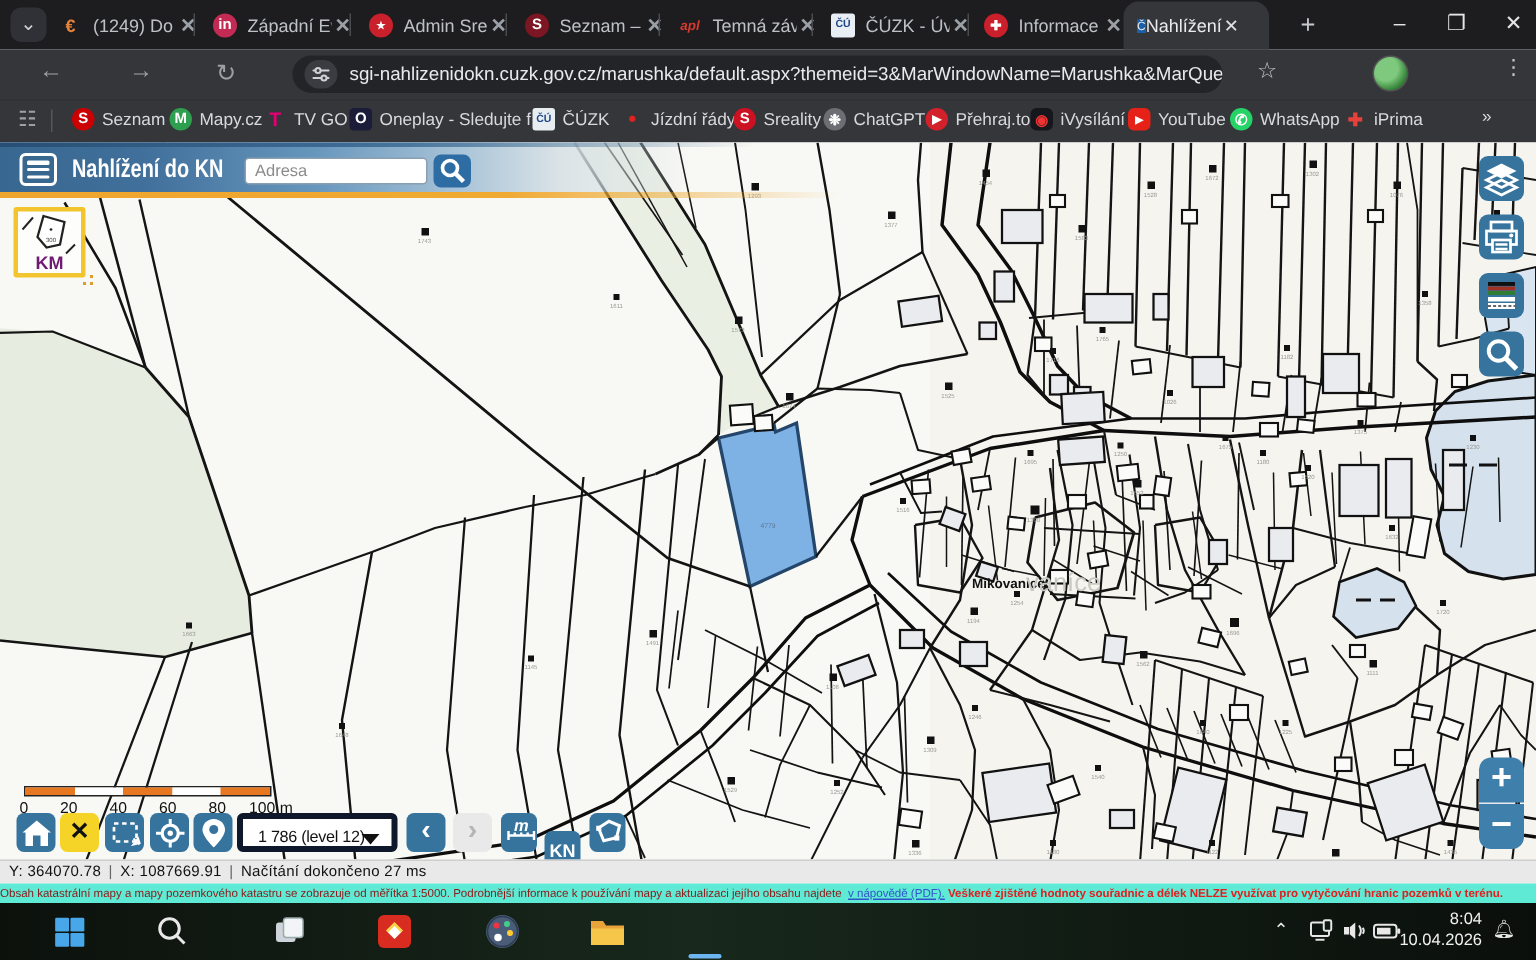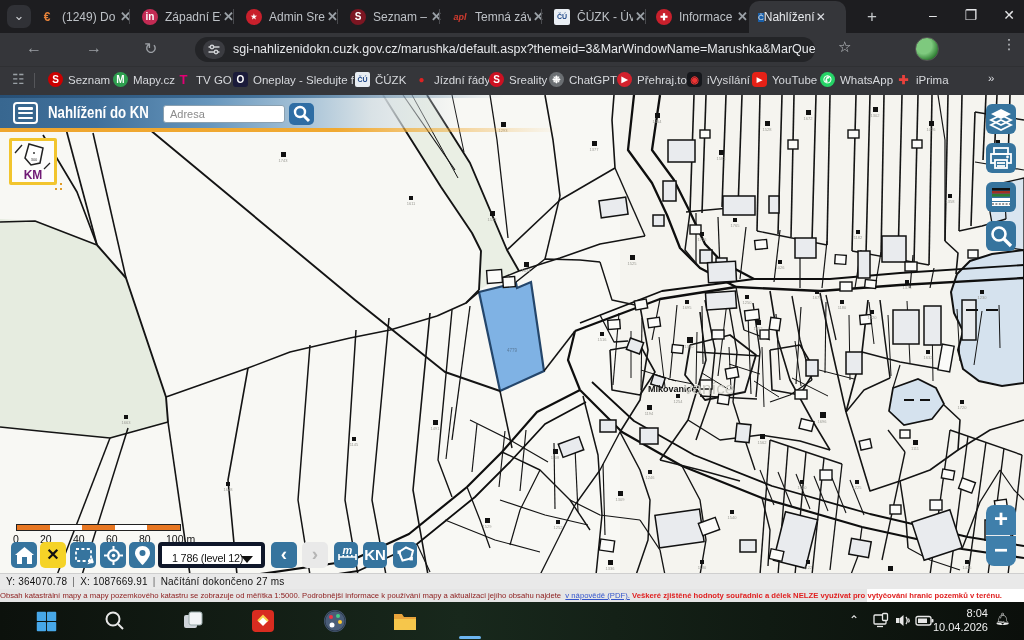--- a/index.html
+++ b/index.html
@@ -76,21 +76,21 @@
 .bbtn { top:542px; width:26px; height:26px; background:#36749e; border-radius:5px; color:#fff;
   text-align:center; line-height:26px; font-weight:bold;}
 #lvl { left:158px; top:542px; width:107px; height:26px; background:#fff; border:4px solid #0f172a; border-radius:4px;
   font-size:10.8px; color:#111; line-height:24px; padding-left:10px; letter-spacing:-0.2px;}
 #lvl:after { content:""; position:absolute; right:8px; top:10px; border-left:6px solid transparent;
   border-right:6px solid transparent; border-top:7px solid #111; }
 
 
 #status { left:0; top:573px; width:1024px; height:16px; background:#e9e9e9; border-top:1px solid #cfcfcf;
   color:#111; font-size:10px; line-height:16px; letter-spacing:0.2px; }
-#rednote { left:0; top:589px; width:867px; height:13px; background:#e5e5e5; font-size:7.7px; line-height:13px;
+#rednote { left:0; top:589px; width:1024px; height:13px; background:#5eead4; font-size:7.7px; line-height:13px;
   color:#8b1a1a; text-align:left; white-space:nowrap;}
 
 
 #taskbar { left:0; top:602px; width:1024px; height:38px;
   background:linear-gradient(to right, #0c110c, #18281c 45%, #101a12 75%, #0b0f0b); }
 .tbi { top:608px; width:26px; height:26px; }
 #appbtn { left:449px; top:605px; width:272px; height:32px; background:rgba(255,255,255,.08);
   border:1px solid rgba(255,255,255,.06); border-radius:5px; color:#f2f2f2; font-size:13px;
   display:flex; align-items:center; padding-left:8px;}
 #tray { right:36px; top:606px; color:#f0f0f0; font-size:11px; text-align:right; line-height:14px;}
@@ -682,21 +682,21 @@
         <path d="M13.5 4 C9 4 6 7.4 6 11.2 C6 16 13.5 23 13.5 23 C13.5 23 21 16 21 11.2 C21 7.4 18 4 13.5 4 Z" fill="#fff"></path>
         <circle cx="13.5" cy="11" r="3" fill="#36749e"></circle>
       </svg></div>
 <div class="abs" id="lvl">1 786 (level 12)</div>
 <div class="abs bbtn" style="left:271px;font-size:19px;line-height:24px;">‹</div>
 <div class="abs bbtn" style="left:302px;background:#e9e9e9;color:#b5b5b5;font-size:19px;line-height:24px;">›</div>
 <div class="abs bbtn" style="left:334px;width:24px;"><svg width="27" height="27" viewBox="0 0 27 27">
         <text x="13.5" y="12" font-size="11" font-weight="bold" fill="#fff" text-anchor="middle" font-style="italic" font-family="Liberation Sans">m</text>
         <path d="M5 15 h17 M5 12 v6 M22 12 v6 M9.2 15 v-2 M13.5 15 v-2 M17.8 15 v-2" stroke="#fff" stroke-width="1.6" fill="none"></path>
       </svg></div>
-<div class="abs bbtn" style="left:363px;width:24px;font-size:15px;">KN</div>
+<div class="abs bbtn" style="left:363px;width:24px;font-size:12px;margin-top:12px;">KN</div>
 <div class="abs bbtn" style="left:393px;width:24px;"><svg width="24" height="26" viewBox="0 0 24 26">
         <path d="M6 10 L13 5.5 L20 8.5 L18 16.5 L9.5 18.5 Z" fill="none" stroke="#fff" stroke-width="2"></path>
         <rect x="4.5" y="8.5" width="3.4" height="3.4" fill="#fff"></rect>
         <rect x="16.5" y="15" width="3.4" height="3.4" fill="#fff"></rect>
       </svg></div>
 
 <div class="abs" id="status"><span style="margin-left:6px;">Y: 364070.78</span><span style="color:#666;margin:0 5px;">|</span><span>X: 1087669.91</span><span style="color:#666;margin:0 5px;">|</span><span>Načítání dokončeno 27 ms</span></div>
 <div class="abs" id="rednote">Obsah katastrální mapy a mapy pozemkového katastru se zobrazuje od měřítka 1:5000. Podrobnější informace k používání mapy a aktualizaci jejího obsahu najdete&nbsp; <span style="color:#3355cc;text-decoration:underline;">v nápovědě (PDF).</span> <span style="color:#e02020;font-weight:bold;">Veškeré zjištěné hodnoty souřadnic a délek NELZE využívat pro vytyčování hranic pozemků v terénu.</span></div>
 
 

